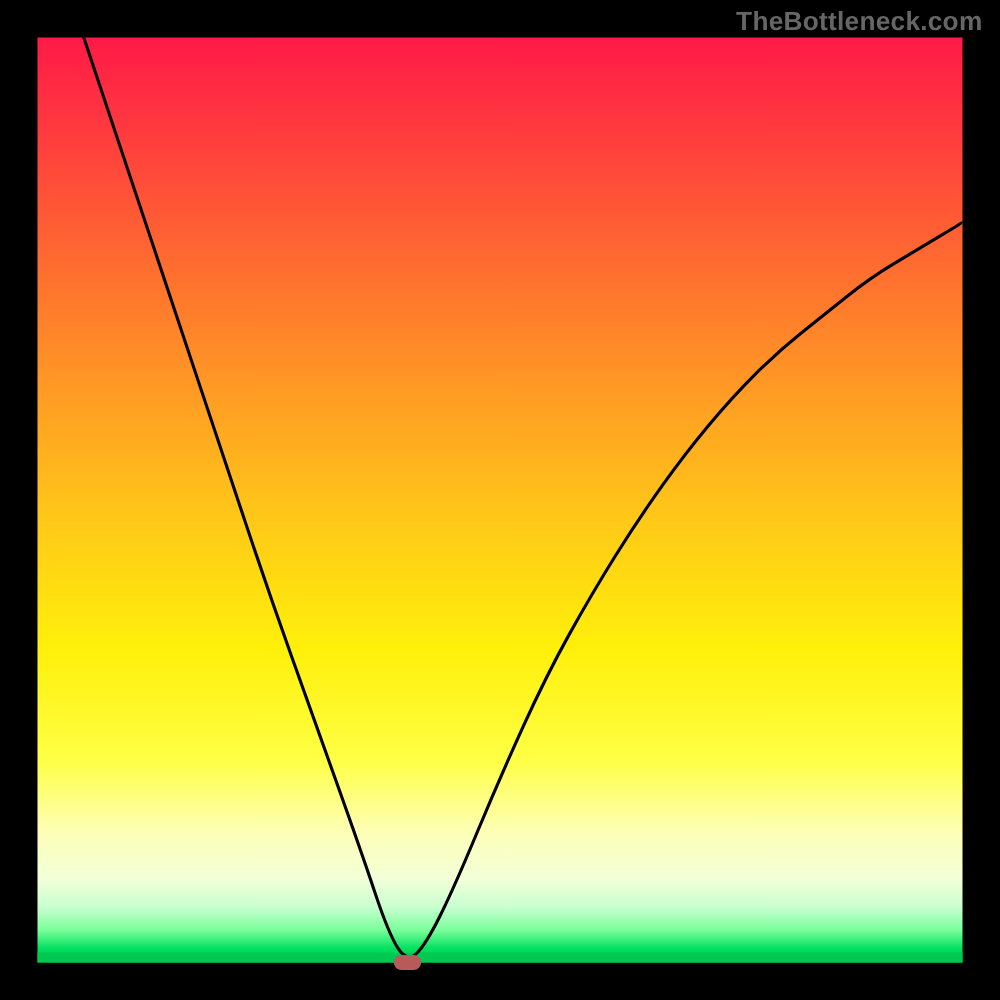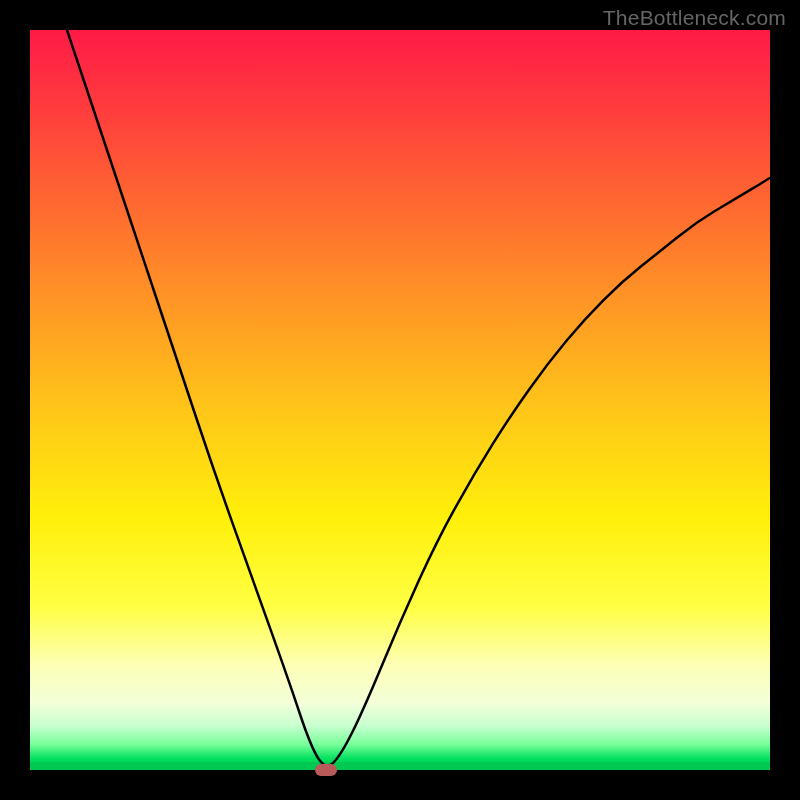--- a/index.html
+++ b/index.html
@@ -31,21 +31,21 @@
       #00e05e 98.5%,
       #00c850 100%
     );
   }
   .watermark {
     position: absolute;
     top: 6px;
     right: 14px;
     color: #666;
     font-size: 21px;
-    font-weight: 400;
+    font-weight: 700;
     letter-spacing: 0.2px;
   }
   .curve {
     position: absolute;
     left: 0;
     top: 0;
     width: 740px;
     height: 740px;
   }
   .marker {

